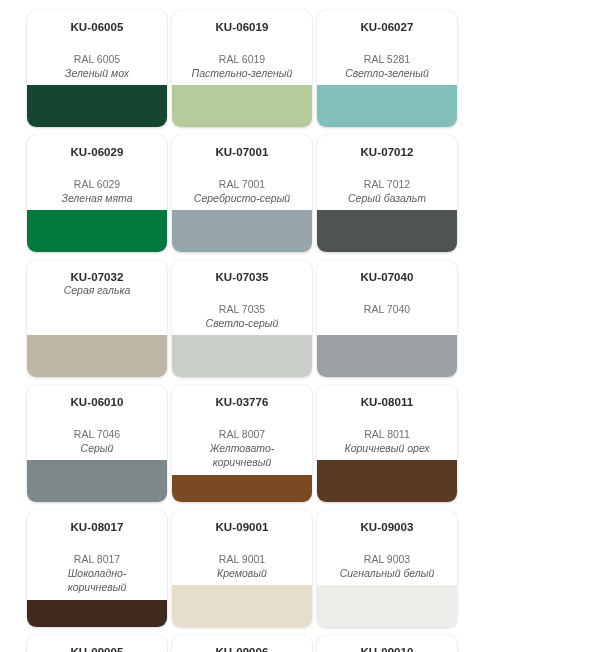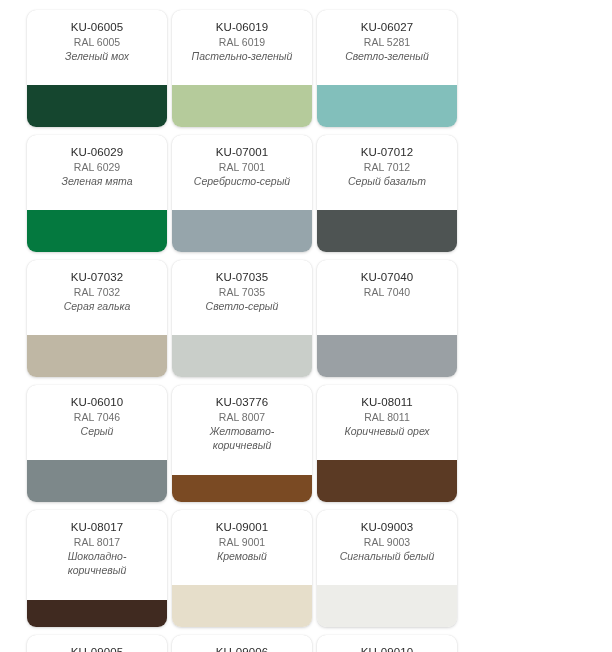--- a/index.html
+++ b/index.html
@@ -38,32 +38,32 @@
   }
 
   .card-text {
     padding: 11px 6px 0 6px;
     text-align: center;
     flex: 0 0 auto;
   }
 
   .code-label {
     font-size: 11.5px;
-    font-weight: normal;
+    font-weight: bold;
     color: #2b2b2b;
     letter-spacing: 0.1px;
     line-height: 13px;
     white-space: nowrap;
   }
 
   .ral-label {
     font-size: 10.5px;
     color: #6f6f6f;
     line-height: 15px;
-    margin-top: 1px;
+    margin-top: 18px;
     white-space: nowrap;
   }
 
   .name-label {
     font-size: 10.5px;
     color: #5c5c5c;
     line-height: 13.5px;
     padding: 0 2px;
     font-style: italic;
   }
@@ -128,21 +128,20 @@
       <div class="card-text">
         <div class="code-label">KU-07012</div>
         <div class="ral-label">RAL 7012</div>
         <div class="name-label">Серый базальт</div>
       </div>
       <div class="color-band" style="background: rgb(78, 84, 83);"></div>
     </div>
     <div class="swatch-card lines-2">
       <div class="card-text">
         <div class="code-label">KU-07032</div>
-        <div class="ral-label">RAL 7032</div>
         <div class="name-label">Серая галька</div>
       </div>
       <div class="color-band" style="background: rgb(191, 183, 164);"></div>
     </div>
     <div class="swatch-card lines-2">
       <div class="card-text">
         <div class="code-label">KU-07035</div>
         <div class="ral-label">RAL 7035</div>
         <div class="name-label">Светло-серый</div>
       </div>

